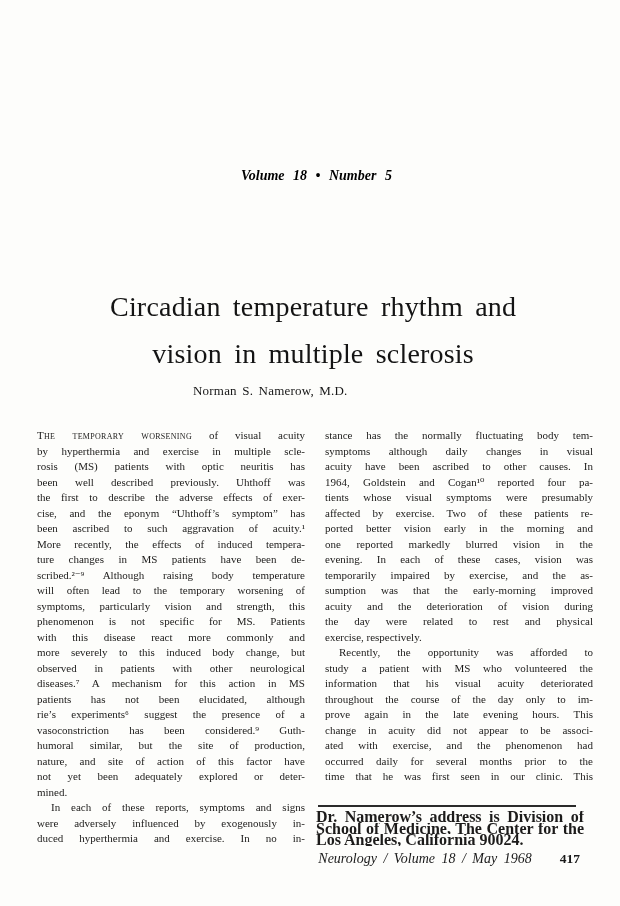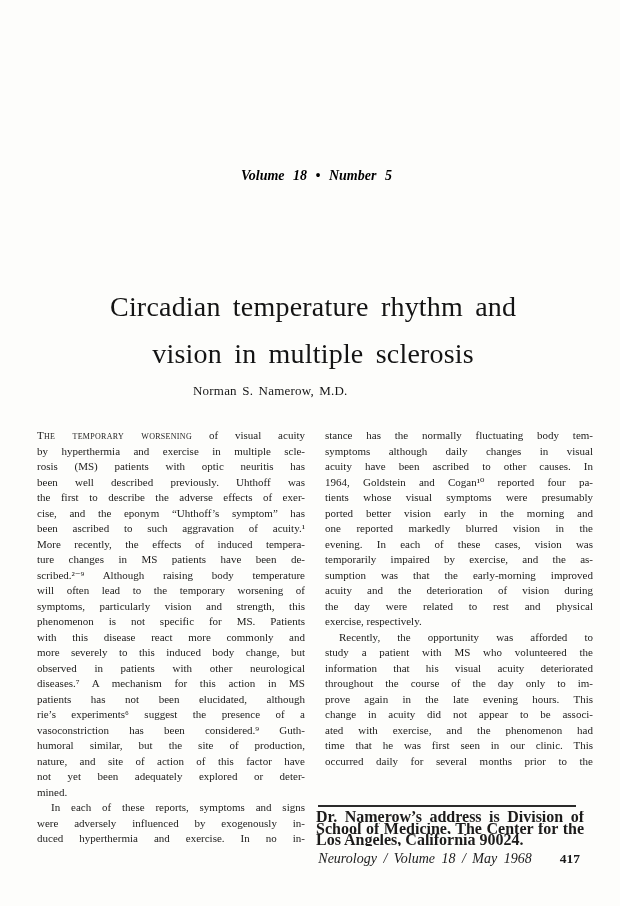--- a/index.html
+++ b/index.html
@@ -107,37 +107,38 @@
       <div class="ln ind">In each of these reports, symptoms and signs</div>
       <div class="ln">were adversely influenced by exogenously in-</div>
       <div class="ln">duced hyperthermia and exercise. In no in-</div>
     </div>
   <div class="col colR">
       <div class="ln">stance has the normally fluctuating body tem-</div>
       <div class="ln">symptoms although daily changes in visual</div>
       <div class="ln">acuity have been ascribed to other causes. In</div>
       <div class="ln">1964, Goldstein and Cogan¹⁰ reported four pa-</div>
       <div class="ln">tients whose visual symptoms were presumably</div>
+      <div class="ln">affected by exercise. Two of these patients re-</div>
       <div class="ln">ported better vision early in the morning and</div>
       <div class="ln">one reported markedly blurred vision in the</div>
       <div class="ln">evening. In each of these cases, vision was</div>
       <div class="ln">temporarily impaired by exercise, and the as-</div>
       <div class="ln">sumption was that the early-morning improved</div>
       <div class="ln">acuity and the deterioration of vision during</div>
       <div class="ln">the day were related to rest and physical</div>
       <div class="ln end">exercise, respectively.</div>
       <div class="ln ind">Recently, the opportunity was afforded to</div>
       <div class="ln">study a patient with MS who volunteered the</div>
       <div class="ln">information that his visual acuity deteriorated</div>
       <div class="ln">throughout the course of the day only to im-</div>
       <div class="ln">prove again in the late evening hours. This</div>
       <div class="ln">change in acuity did not appear to be associ-</div>
       <div class="ln">ated with exercise, and the phenomenon had</div>
+      <div class="ln">occurred daily for several months prior to the</div>
       <div class="ln">time that he was first seen in our clinic. This</div>
-      <div class="ln">occurred daily for several months prior to the</div>
     </div>
 
   <div class="rule"></div>
   <div class="footnote">
       <div class="ln">Dr. Namerow’s address is Division of Neurology, UCLA</div>
       <div class="ln">School of Medicine, The Center for the Health Sciences,</div>
       <div class="ln end">Los Angeles, California 90024.</div>
     </div>
 
   <div class="footer">

